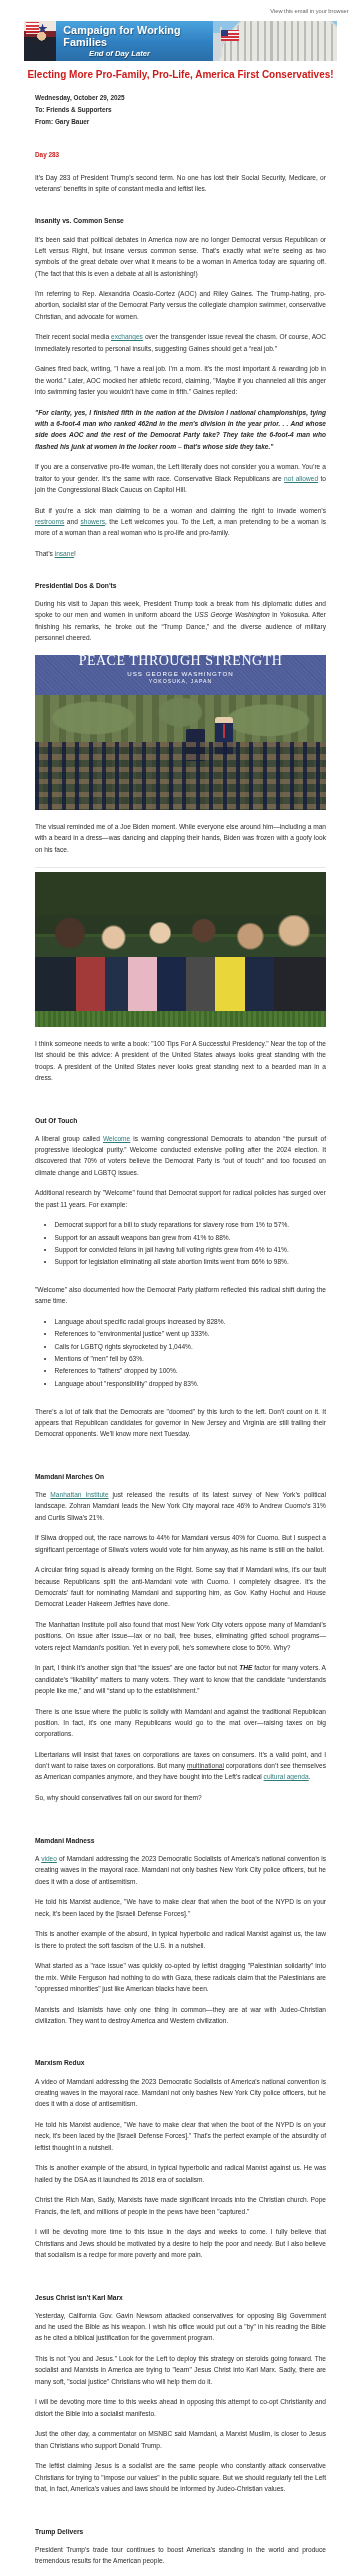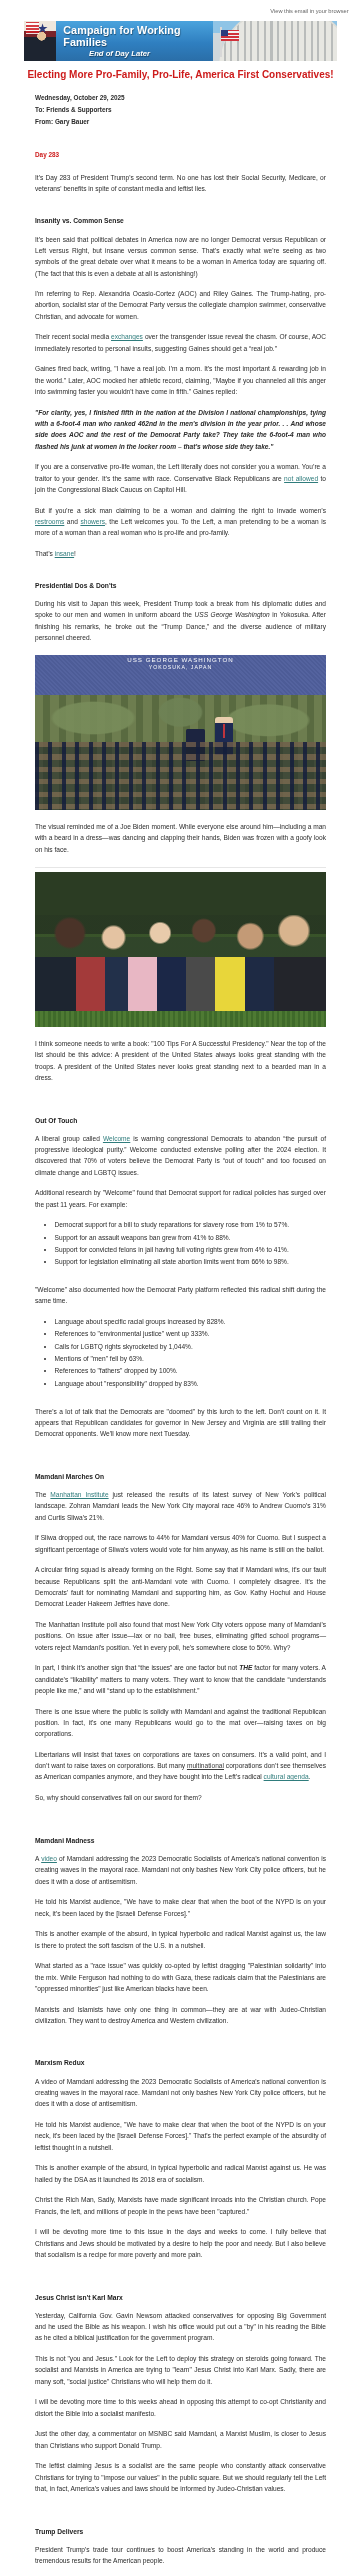--- a/index.html
+++ b/index.html
@@ -234,20 +234,21 @@
 
     <div class="spacer-md"></div>
 
     <h3 class="sec">Presidential Dos &amp; Don'ts</h3>
     <p class="body">During his visit to Japan this week, President Trump took a break from his diplomatic duties and spoke to our men and women in uniform aboard the <em class="i">USS George Washington</em> in Yokosuka. After finishing his remarks, he broke out the “Trump Dance,” and the diverse audience of military personnel cheered.</p>
   </div>
 
   <div class="figure">
     <div class="img-rally">
       <div class="hdr">
+        <div class="h1">PEACE THROUGH STRENGTH</div>
         <div class="h2">USS GEORGE WASHINGTON</div>
         <div class="h3">YOKOSUKA, JAPAN</div>
       </div>
       <div class="crowd"></div>
       <div class="podium"></div>
       <div class="trump"></div>
       <div class="phones"></div>
     </div>
   </div>
 

